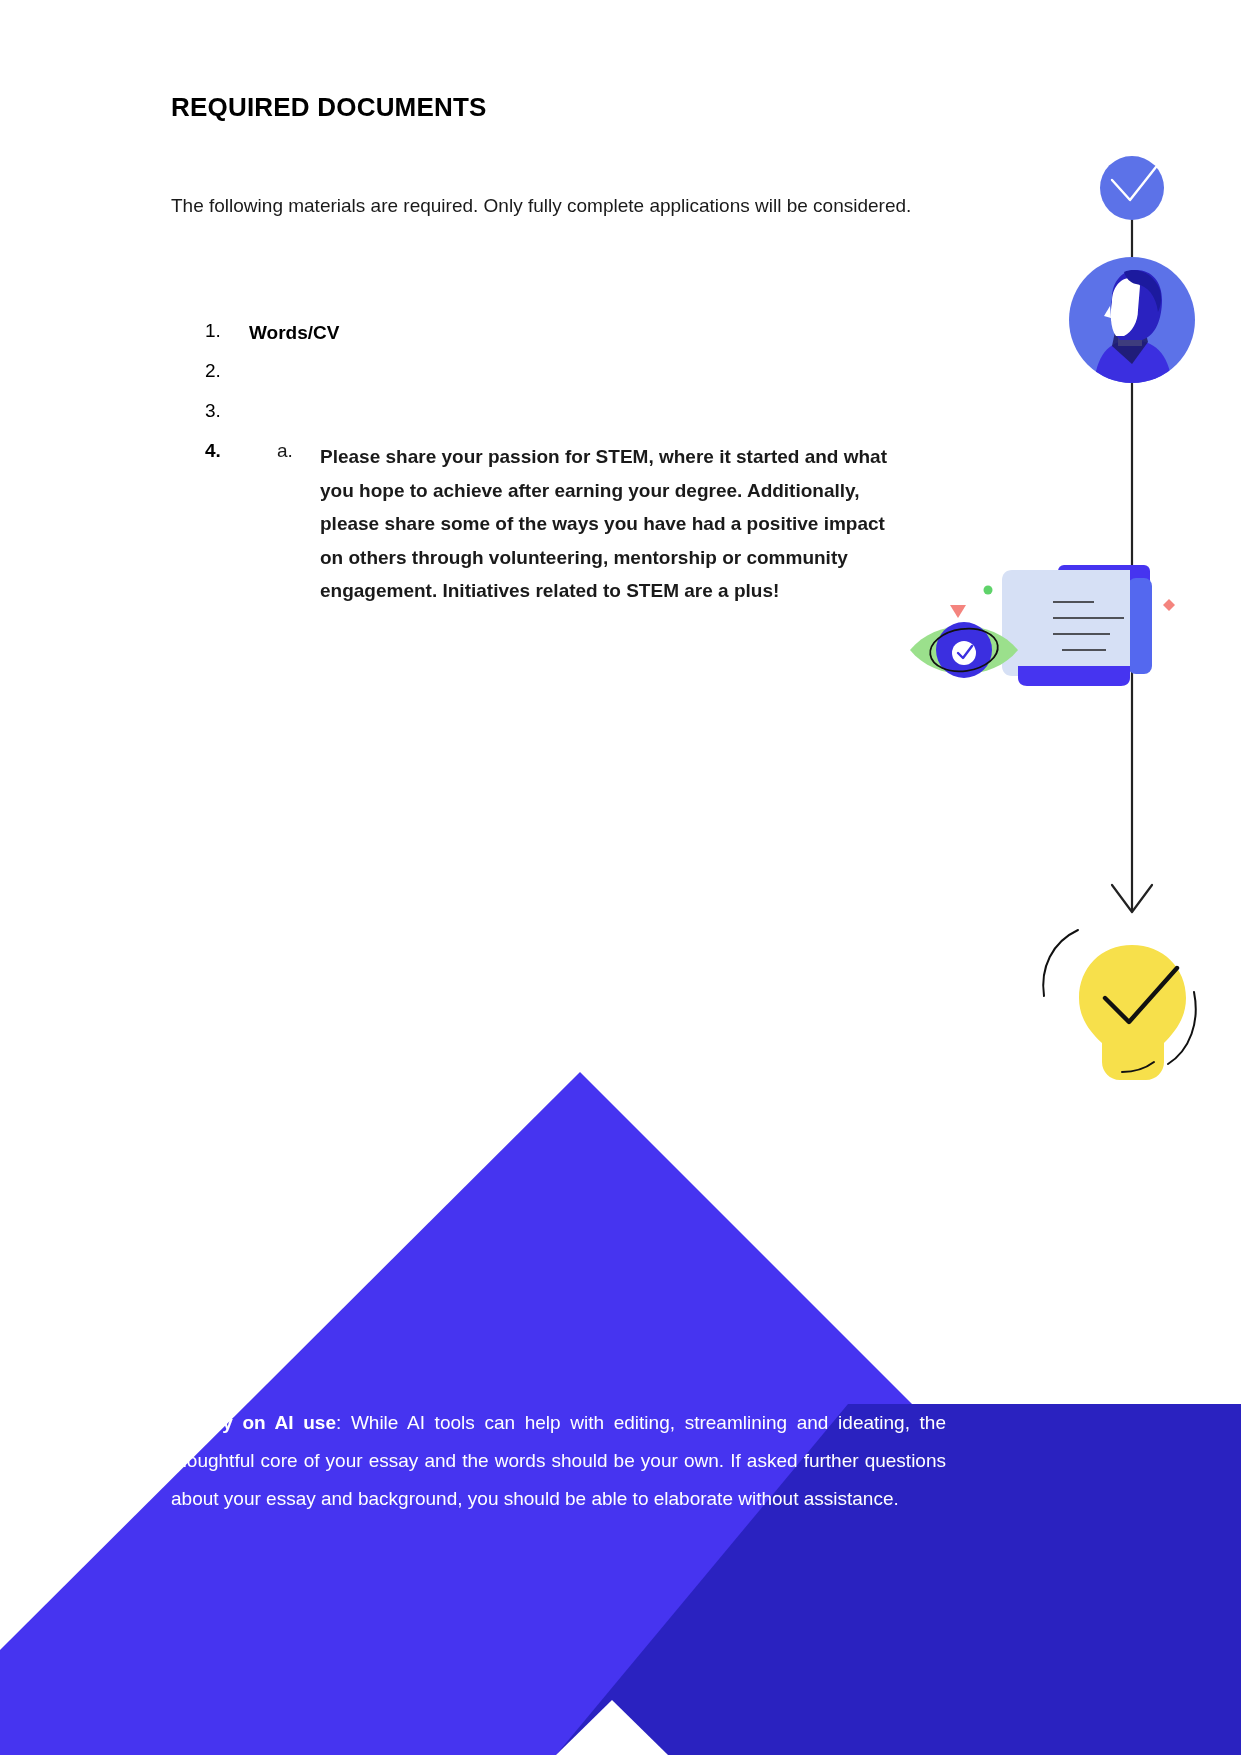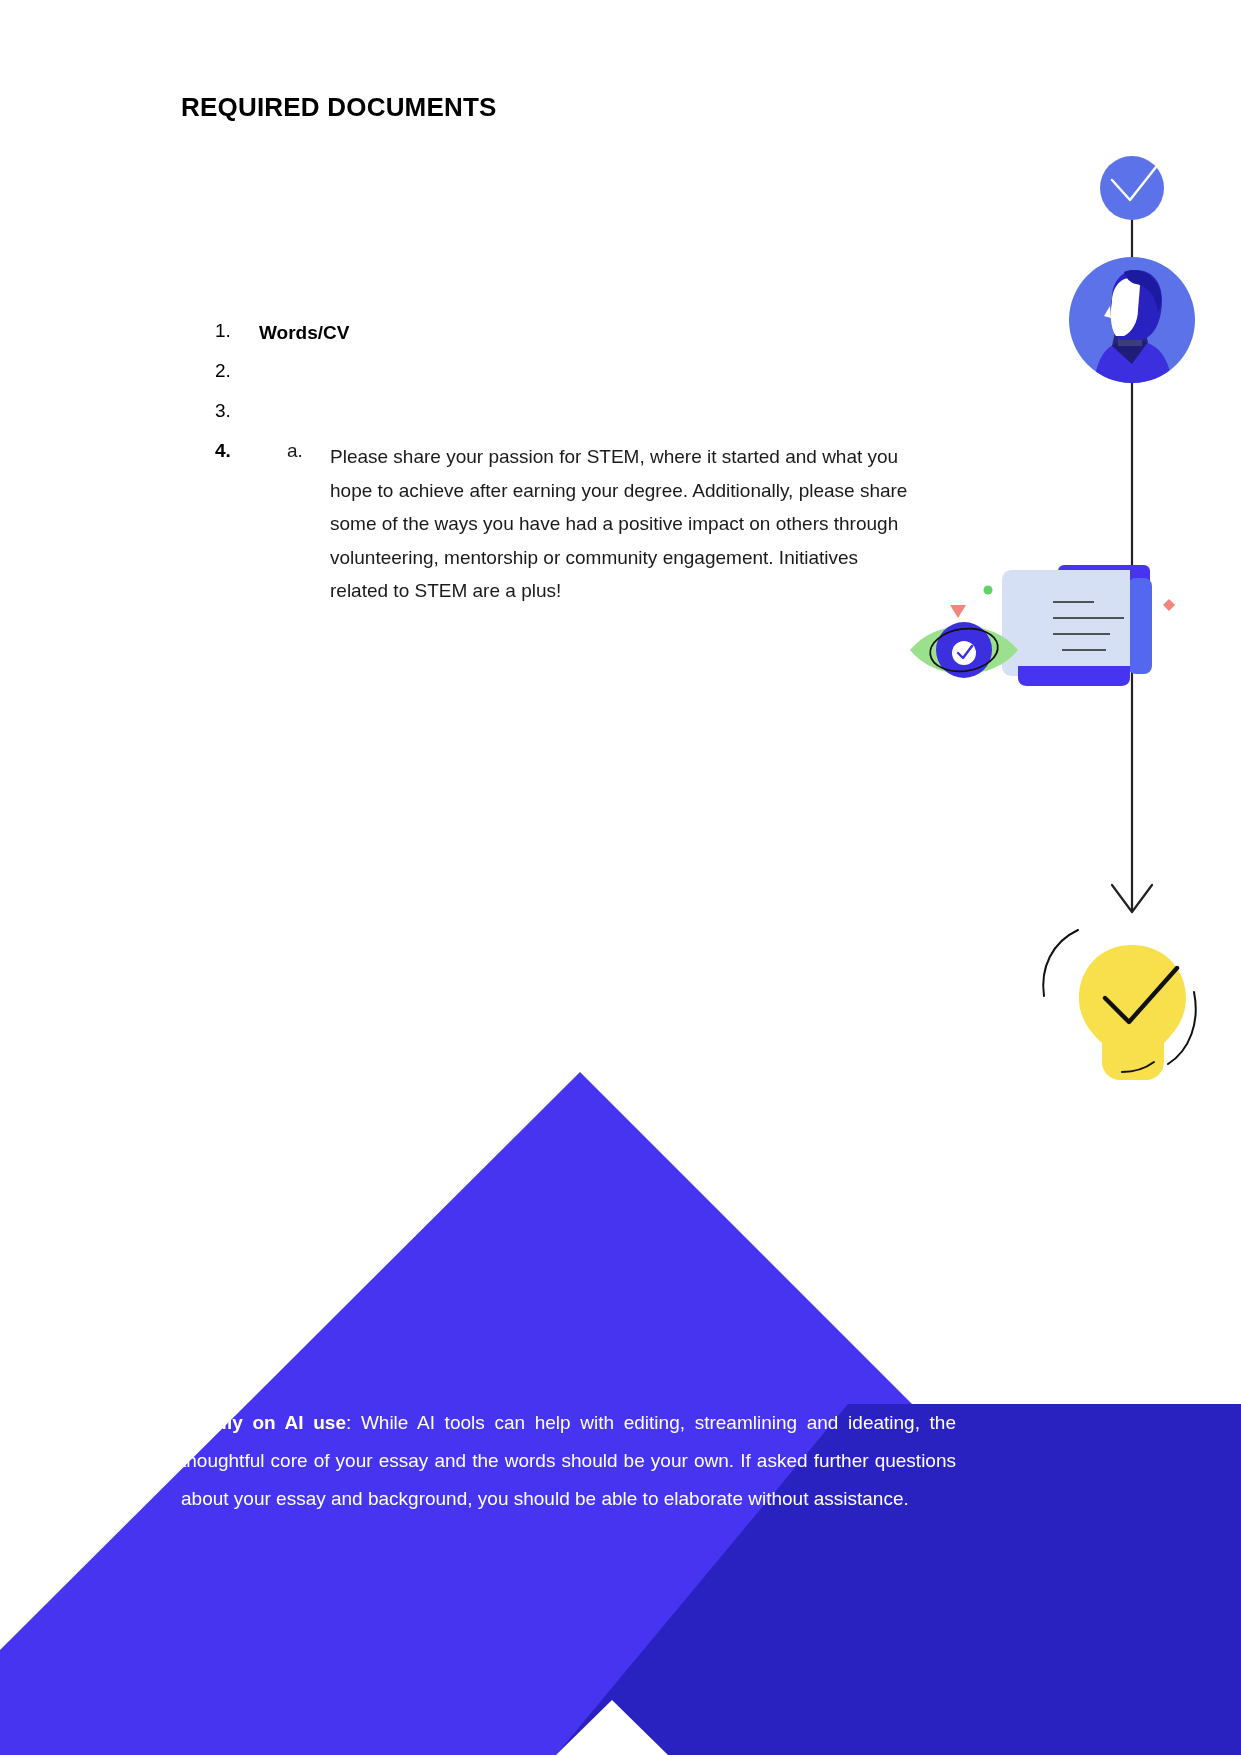--- a/index.html
+++ b/index.html
@@ -22,21 +22,21 @@
     left: 0; top: 0;
     width: 1241px;
     height: 1755px;
     z-index: 0;
     pointer-events: none;
   }
 
   
   .doc-body {
     position: absolute;
-    left: 14px; top: 0;
+    left: 4px; top: 0;
     width: 1123px;
     height: 1755px;
     z-index: 3;
   }
 
   .page-title {
     position: absolute;
     left: 167px;
     top: 92px;
     font-size: 26px;
@@ -97,21 +97,21 @@
     width: 34px;
     font-size: 19px;
     font-weight: normal;
     color: #1a1a1a;
   }
   .sub-text {
     display: block;
     margin-left: 149px;
     margin-right: 28px;
     font-size: 19px;
-    font-weight: normal;
+    font-weight: bold;
     line-height: 33.5px;
     color: #1a1a1a;
   }
 
   
   .ai-note {
     position: absolute;
     left: 167px;
     top: 1385px;
     width: 775px;
@@ -219,20 +219,21 @@
     <path d="M 198 780 C 172 792 160 818 164 846" fill="none" stroke="#111111" stroke-width="2" stroke-linecap="round"></path>
     <path d="M 314 842 C 320 872 310 900 288 914" fill="none" stroke="#111111" stroke-width="2" stroke-linecap="round"></path>
     <path d="M 242 922 C 254 922 266 918 274 912" fill="none" stroke="#111111" stroke-width="2" stroke-linecap="round"></path>
   </g>
 </svg>
 
 <div class="doc-body">
 
   <h1 class="page-title">REQUIRED DOCUMENTS</h1>
 
+  <p class="intro-para">The following materials are required. Only fully complete applications will be considered.</p>
 
   <ol class="req-list" style="list-style:none; margin:0; padding:0;">
 
     <li class="req-item">
       <span class="req-marker">1.</span>
       <span class="req-text">Words/CV</span>
     </li>
 
     <li class="req-item">
       <span class="req-marker">2.</span>

